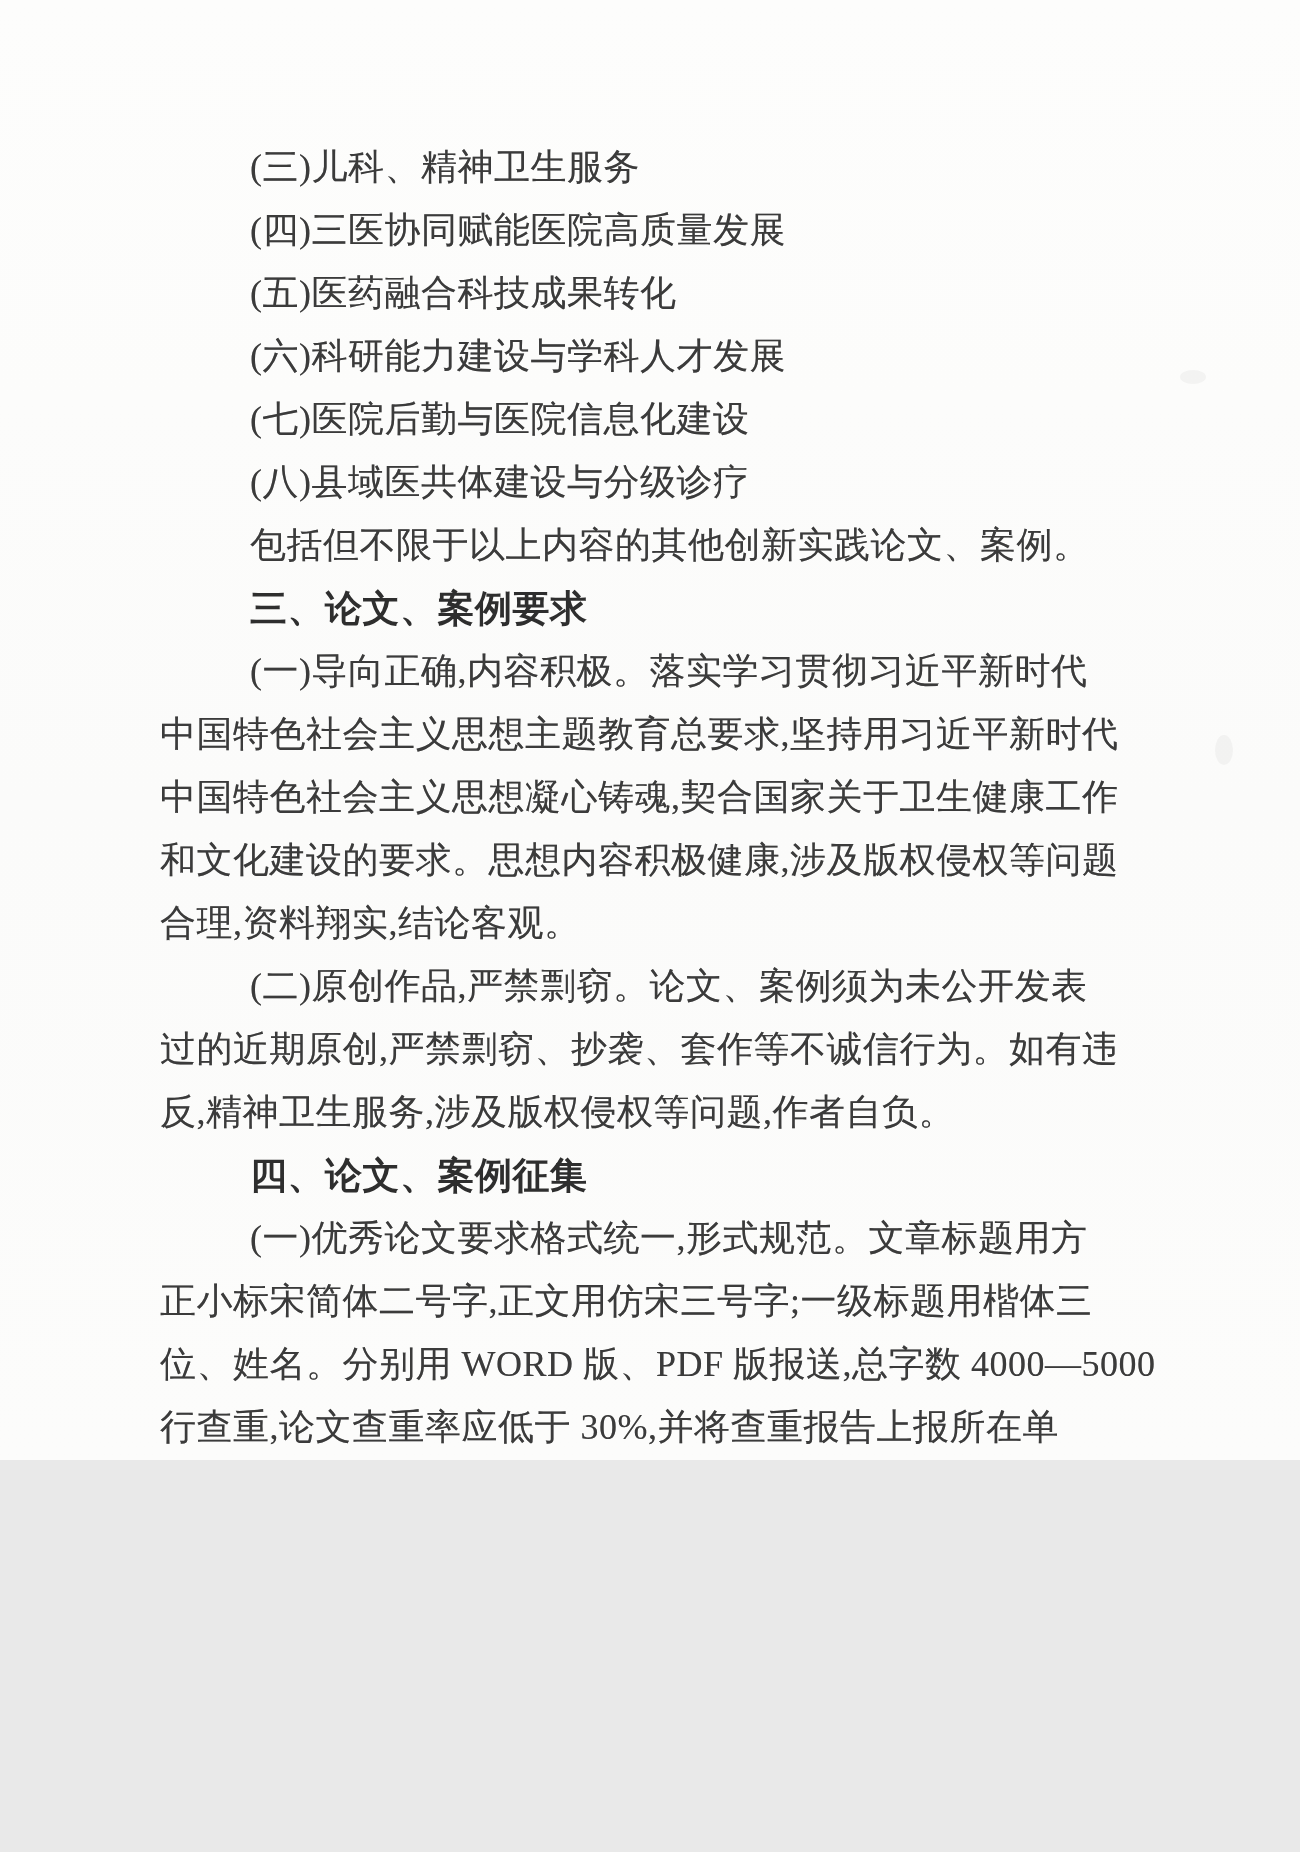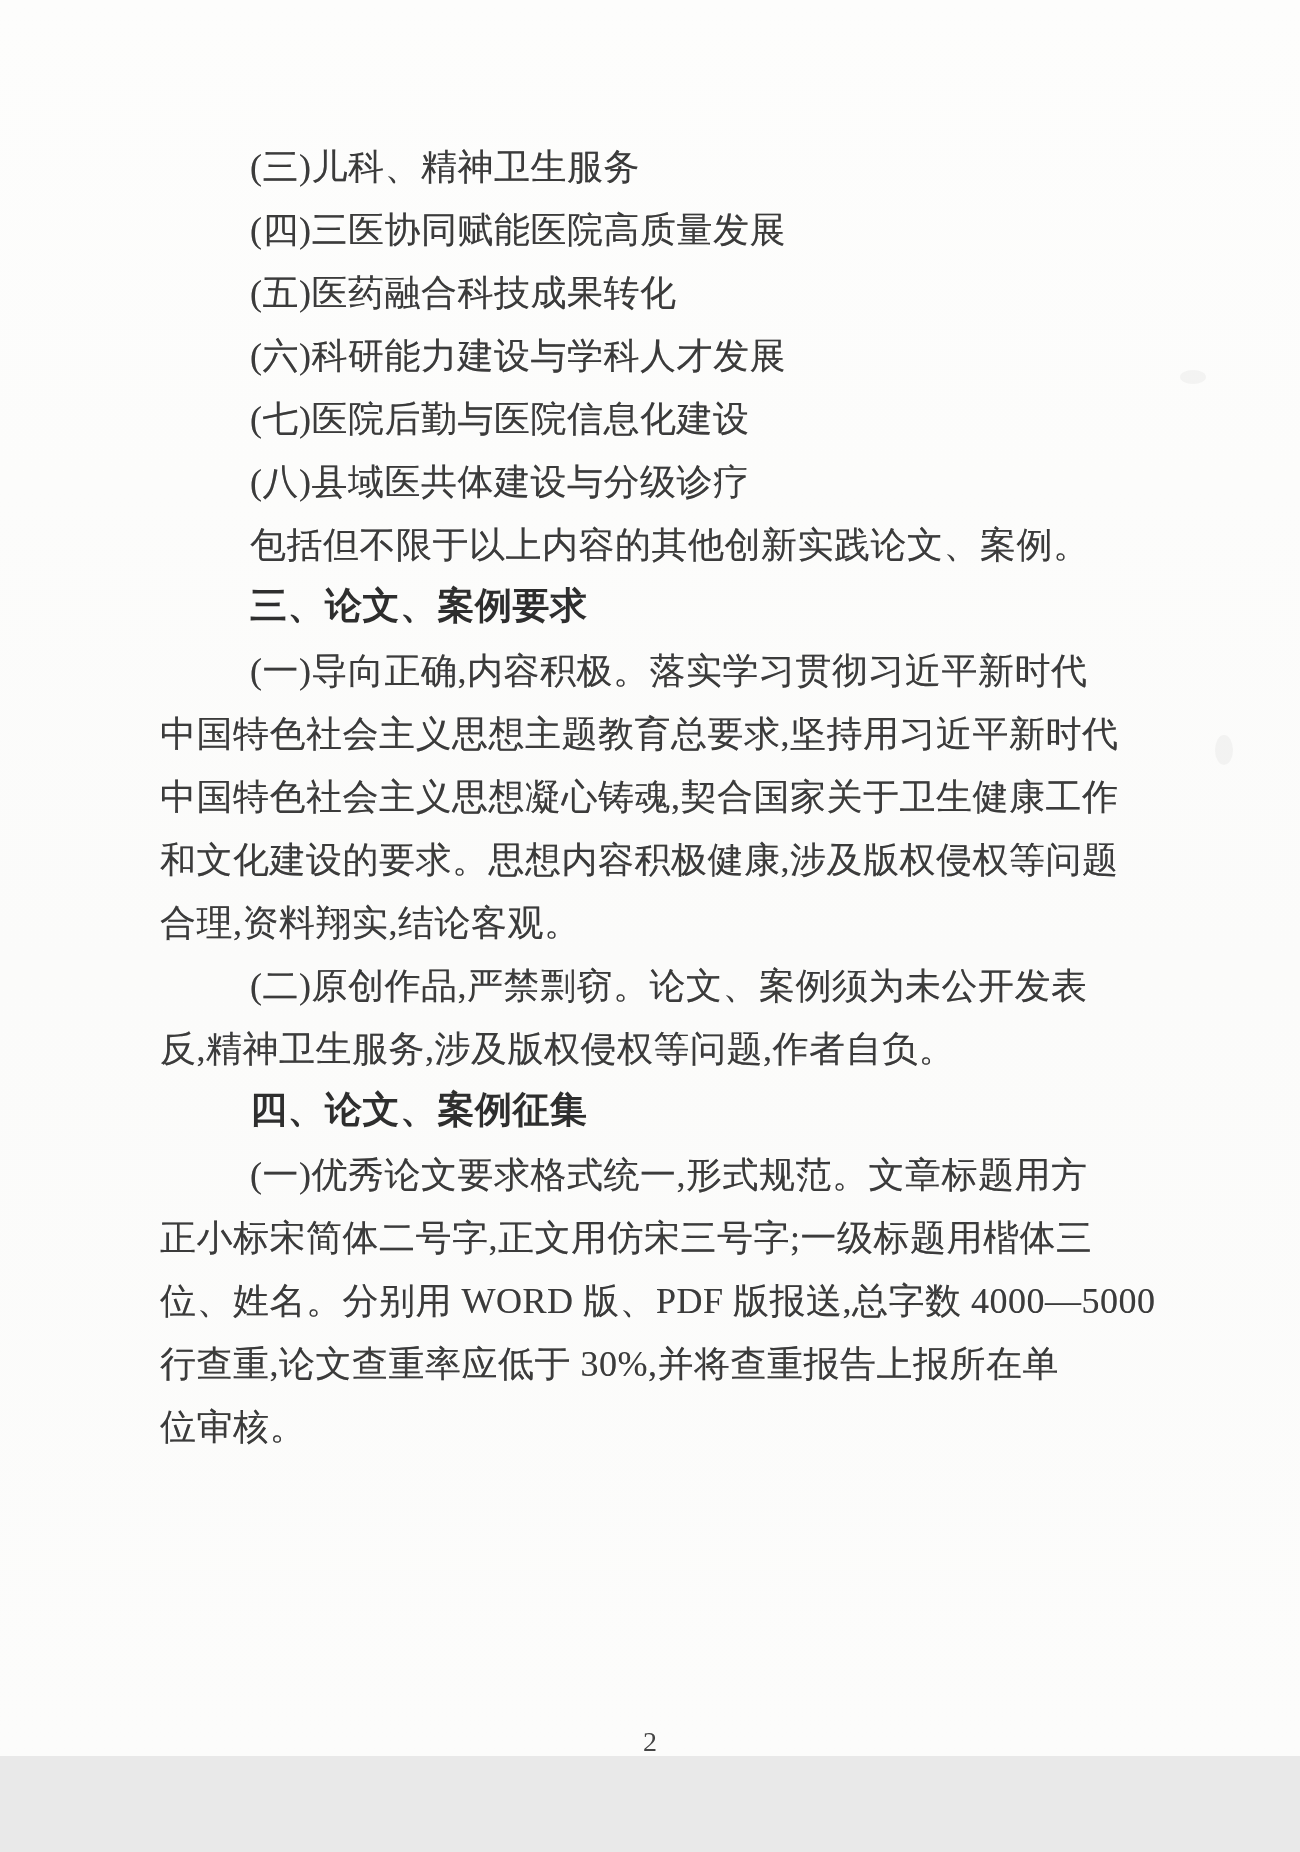--- a/index.html
+++ b/index.html
@@ -3,21 +3,21 @@
 <meta charset="utf-8">
 <style>
   html, body {
     margin: 0;
     padding: 0;
     background: #e9e9e9;
   }
   .page {
     position: relative;
     width: 1300px;
-    height: 1756px;
+    height: 1460px;
     margin: 0 auto;
     background: #fcfcfb;
     background-image: linear-gradient(180deg, #fdfdfc 0%, #fbfbfa 55%, #fcfcfb 100%);
     overflow: hidden;
   }
   .content {
     position: absolute;
     left: 160px;
     top: 136px;
     width: 985px;
@@ -28,21 +28,21 @@
     line-height: 63px;
     letter-spacing: 0.5px;
     color: #3b3b3b;
     white-space: nowrap;
     text-shadow: 0 0 0.6px rgba(60,60,60,0.45);
   }
   .indent {
     text-indent: 90px;
   }
   .heading {
-    font-family: Liberation Mono, monospace;
+    font-family: Liberation Serif, serif;
     font-weight: 700;
     font-size: 37px;
     color: #2e2e2e;
     text-shadow: none;
   }
   .page-number {
     position: absolute;
     top: 1726px;
     left: 0;
     width: 100%;
@@ -74,20 +74,21 @@
     <div class="line indent">(七)医院后勤与医院信息化建设</div>
     <div class="line indent">(八)县域医共体建设与分级诊疗</div>
     <div class="line indent">包括但不限于以上内容的其他创新实践论文、案例。</div>
     <div class="line indent heading">三、论文、案例要求</div>
     <div class="line indent">(一)导向正确,内容积极。落实学习贯彻习近平新时代</div>
     <div class="line">中国特色社会主义思想主题教育总要求,坚持用习近平新时代</div>
     <div class="line">中国特色社会主义思想凝心铸魂,契合国家关于卫生健康工作</div>
     <div class="line">和文化建设的要求。思想内容积极健康,涉及版权侵权等问题</div>
     <div class="line">合理,资料翔实,结论客观。</div>
     <div class="line indent">(二)原创作品,严禁剽窃。论文、案例须为未公开发表</div>
+    <div class="line">过的近期原创,严禁剽窃、抄袭、套作等不诚信行为。如有违</div>
     <div class="line">反,精神卫生服务,涉及版权侵权等问题,作者自负。</div>
     <div class="line indent heading">四、论文、案例征集</div>
     <div class="line indent">(一)优秀论文要求格式统一,形式规范。文章标题用方</div>
     <div class="line">正小标宋简体二号字,正文用仿宋三号字;一级标题用楷体三</div>
     <div class="line">位、姓名。分别用 WORD 版、PDF 版报送,总字数 4000—5000</div>
     <div class="line">行查重,论文查重率应低于 30%,并将查重报告上报所在单</div>
     <div class="line">位审核。</div>
   </div>
 
   <div class="page-number">2</div>

